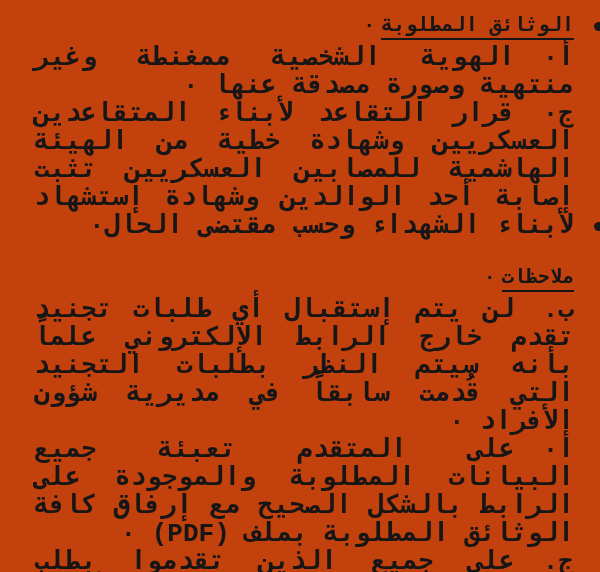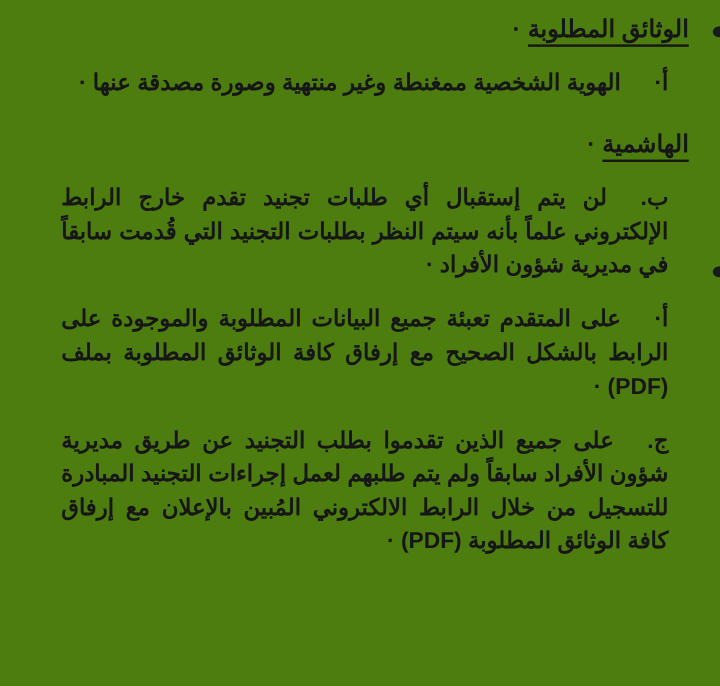--- a/index.html
+++ b/index.html
@@ -5,44 +5,44 @@
   html, body {
     margin: 0;
     padding: 0;
     background: #ffffff;
   }
   .page {
     position: relative;
     width: 600px;
     height: 572px;
     box-sizing: border-box;
-    background: #4d7c0f;
+    background: #c2410c;
     overflow: hidden;
     direction: rtl;
     padding: 12px 26px 0 34px;
-    font-family: Liberation Sans, sans-serif;
+    font-family: Liberation Mono, monospace;
     font-weight: 700;
     color: #161616;
   }
   .heading {
     margin: 0 0 5px 0;
     font-size: 20px;
     line-height: 27px;
     white-space: nowrap;
   }
   .heading .hd {
     border-bottom: 2.5px solid #161616;
     padding-bottom: 1px;
   }
   .heading .dot {
     margin-right: 6px;
   }
   .item {
-    margin: 17px;
-    font-size: 19px;
+    margin: 0;
+    font-size: 26px;
     line-height: 28px;
     text-align: justify;
     text-justify: inter-word;
   }
   .item .marker {
     margin-left: 28px;
     white-space: nowrap;
   }
   .section-notes {
     margin-top: 24px;
@@ -65,24 +65,25 @@
 
   <div class="edge-mark edge-mark-1"></div>
   <div class="edge-mark edge-mark-2"></div>
 
   <section>
     <h2 class="heading"><span class="hd">الوثائق المطلوبة</span><span class="dot">·</span></h2>
 
     <p class="item"><span class="marker">أ·</span><span>الهوية الشخصية ممغنطة وغير منتهية وصورة مصدقة عنها ·</span></p>
 
 
+    <p class="item"><span class="marker">ج·</span><span>قرار التقاعد لأبناء المتقاعدين العسكريين وشهادة خطية من الهيئة الهاشمية للمصابين العسكريين تثبت إصابة أحد الوالدين وشهادة إستشهاد لأبناء الشهداء وحسب مقتضى الحال·</span></p>
   </section>
 
   <section class="section-notes">
-    <h2 class="heading"><span class="hd">الهاشمية</span><span class="dot">·</span></h2>
+    <h2 class="heading"><span class="hd">ملاحظات</span><span class="dot">·</span></h2>
 
     <p class="item"><span class="marker">ب.</span><span>لن يتم إستقبال أي طلبات تجنيد تقدم خارج الرابط الإلكتروني علماً بأنه سيتم النظر بطلبات التجنيد التي قُدمت سابقاً في مديرية شؤون الأفراد ·</span></p>
 
     <p class="item"><span class="marker">أ·</span><span>على المتقدم تعبئة جميع البيانات المطلوبة والموجودة على الرابط بالشكل الصحيح مع إرفاق كافة الوثائق المطلوبة بملف (PDF) ·</span></p>
 
     <p class="item"><span class="marker">ج.</span><span>على جميع الذين تقدموا بطلب التجنيد عن طريق مديرية شؤون الأفراد سابقاً ولم يتم طلبهم لعمل إجراءات التجنيد المبادرة للتسجيل من خلال الرابط الالكتروني المُبين بالإعلان مع إرفاق كافة الوثائق المطلوبة (PDF) ·</span></p>
 
   </section>
 
 </div>

